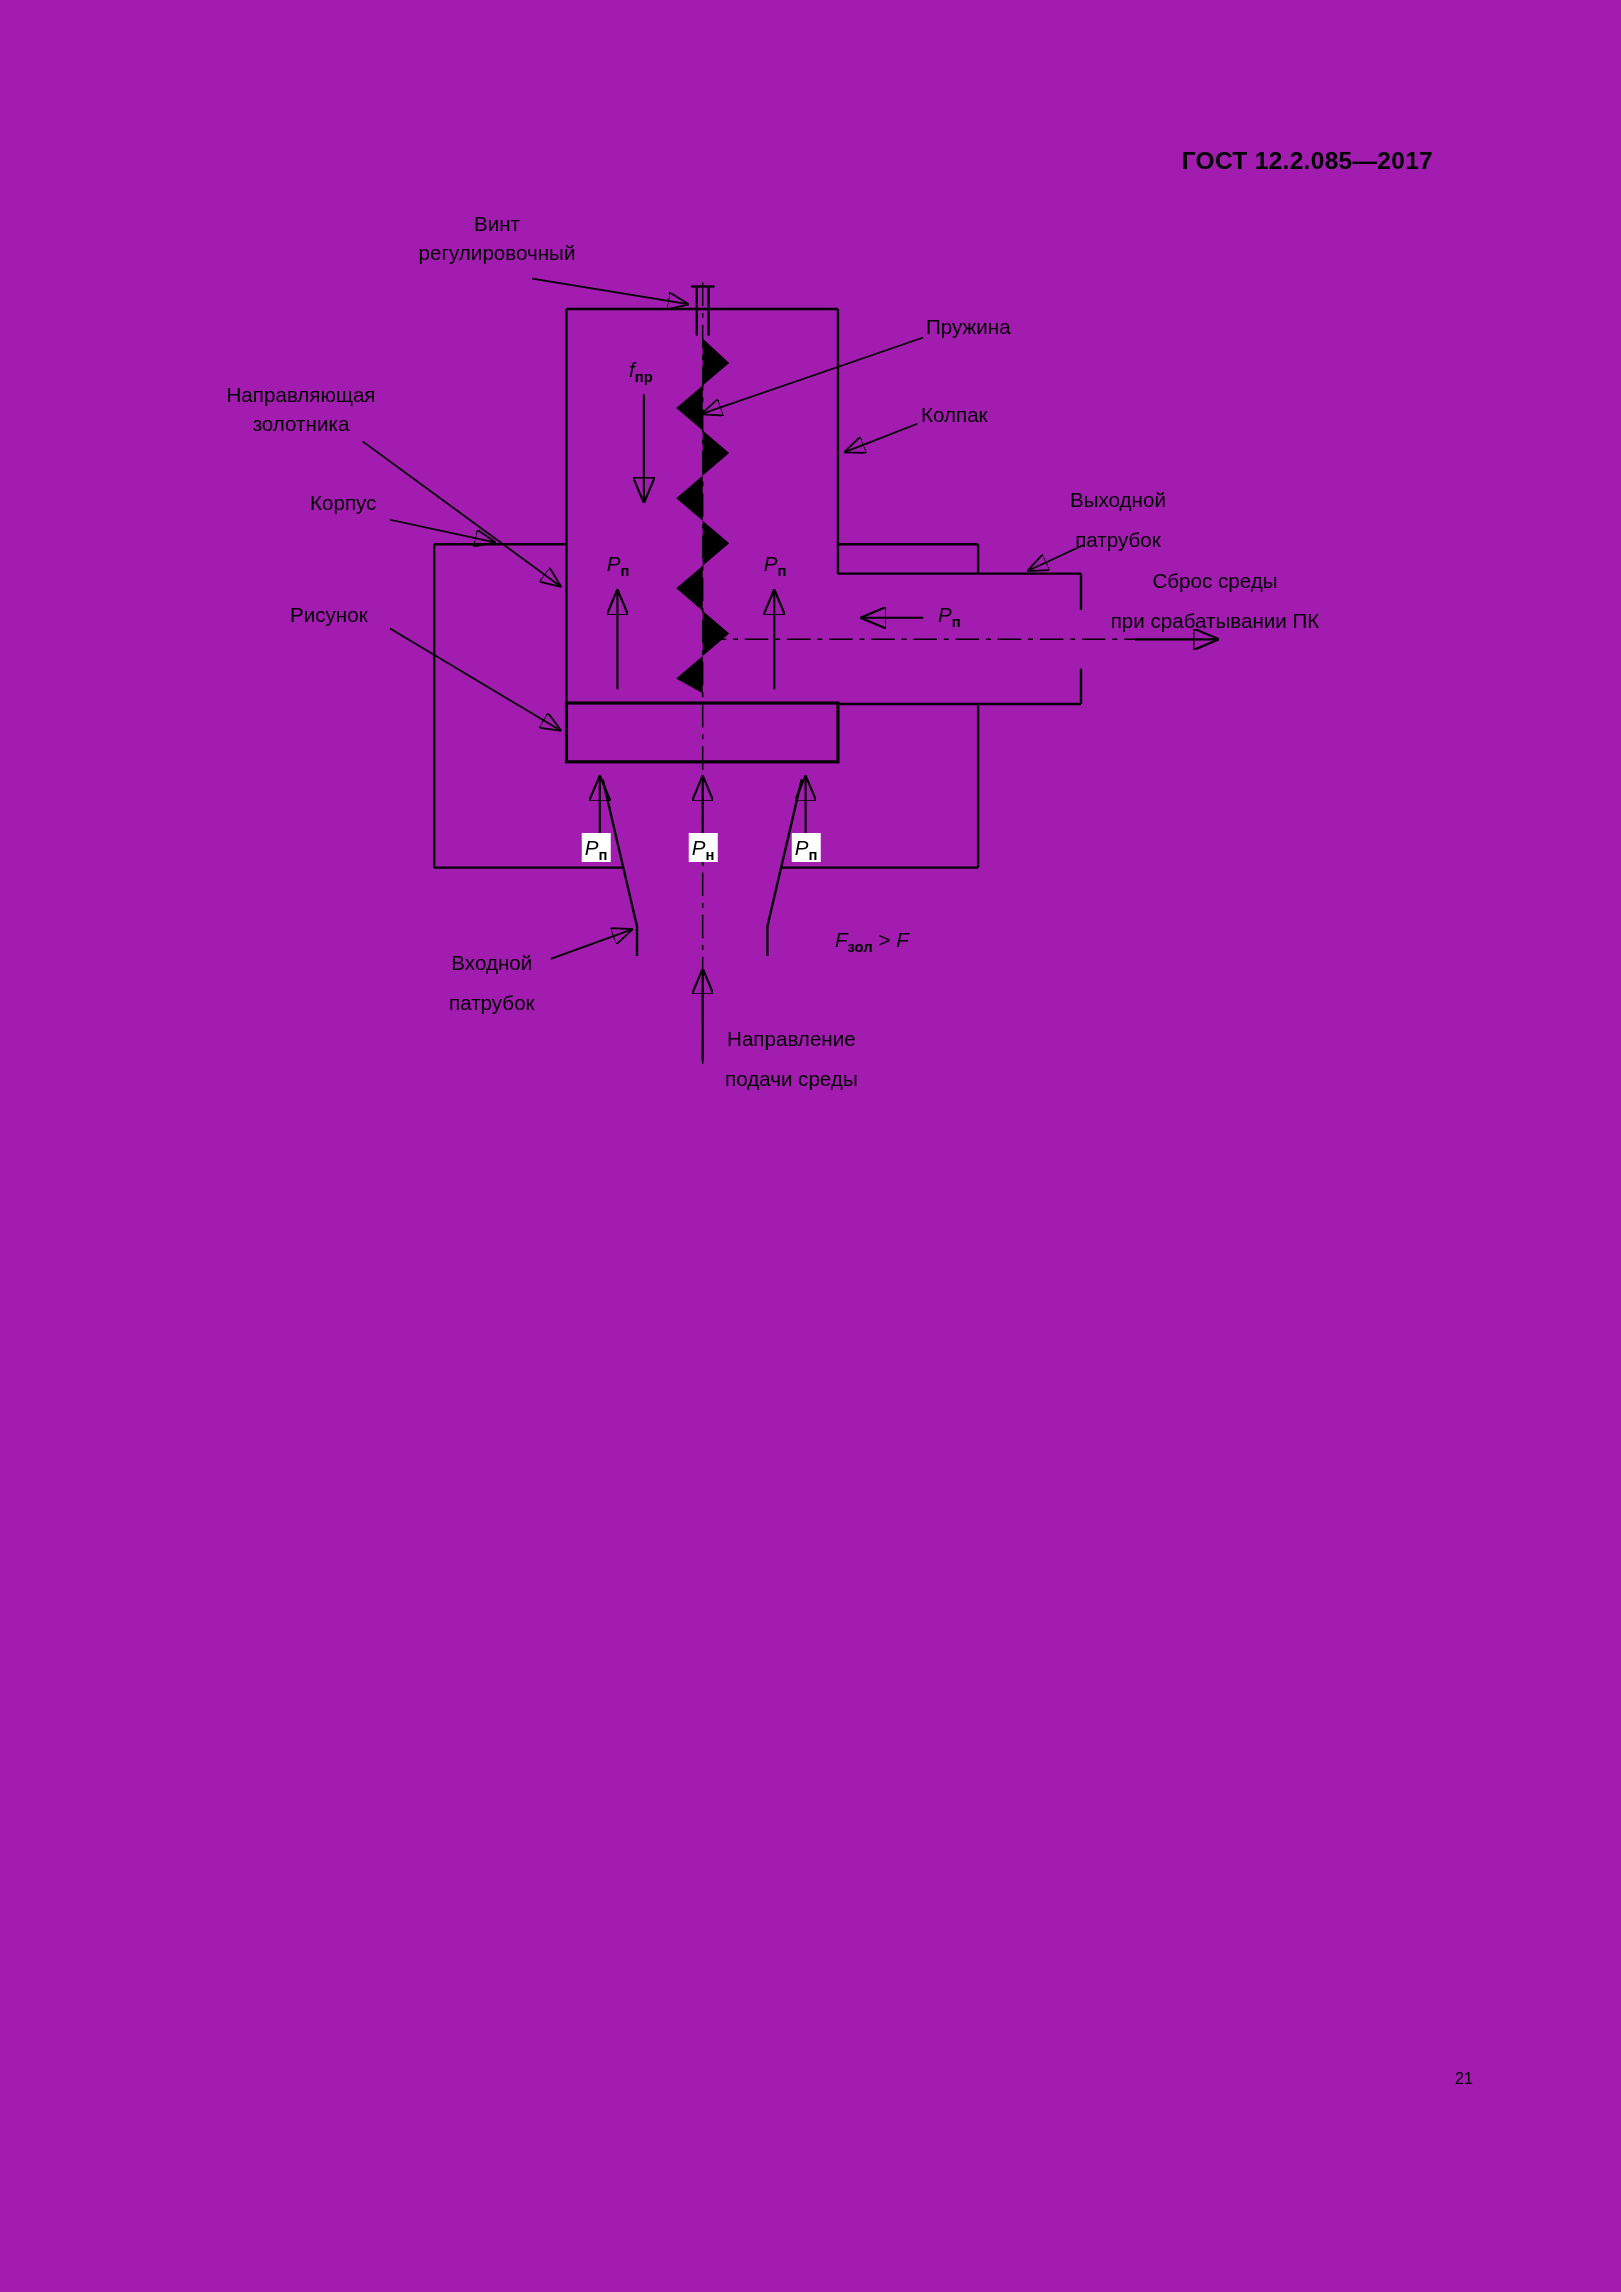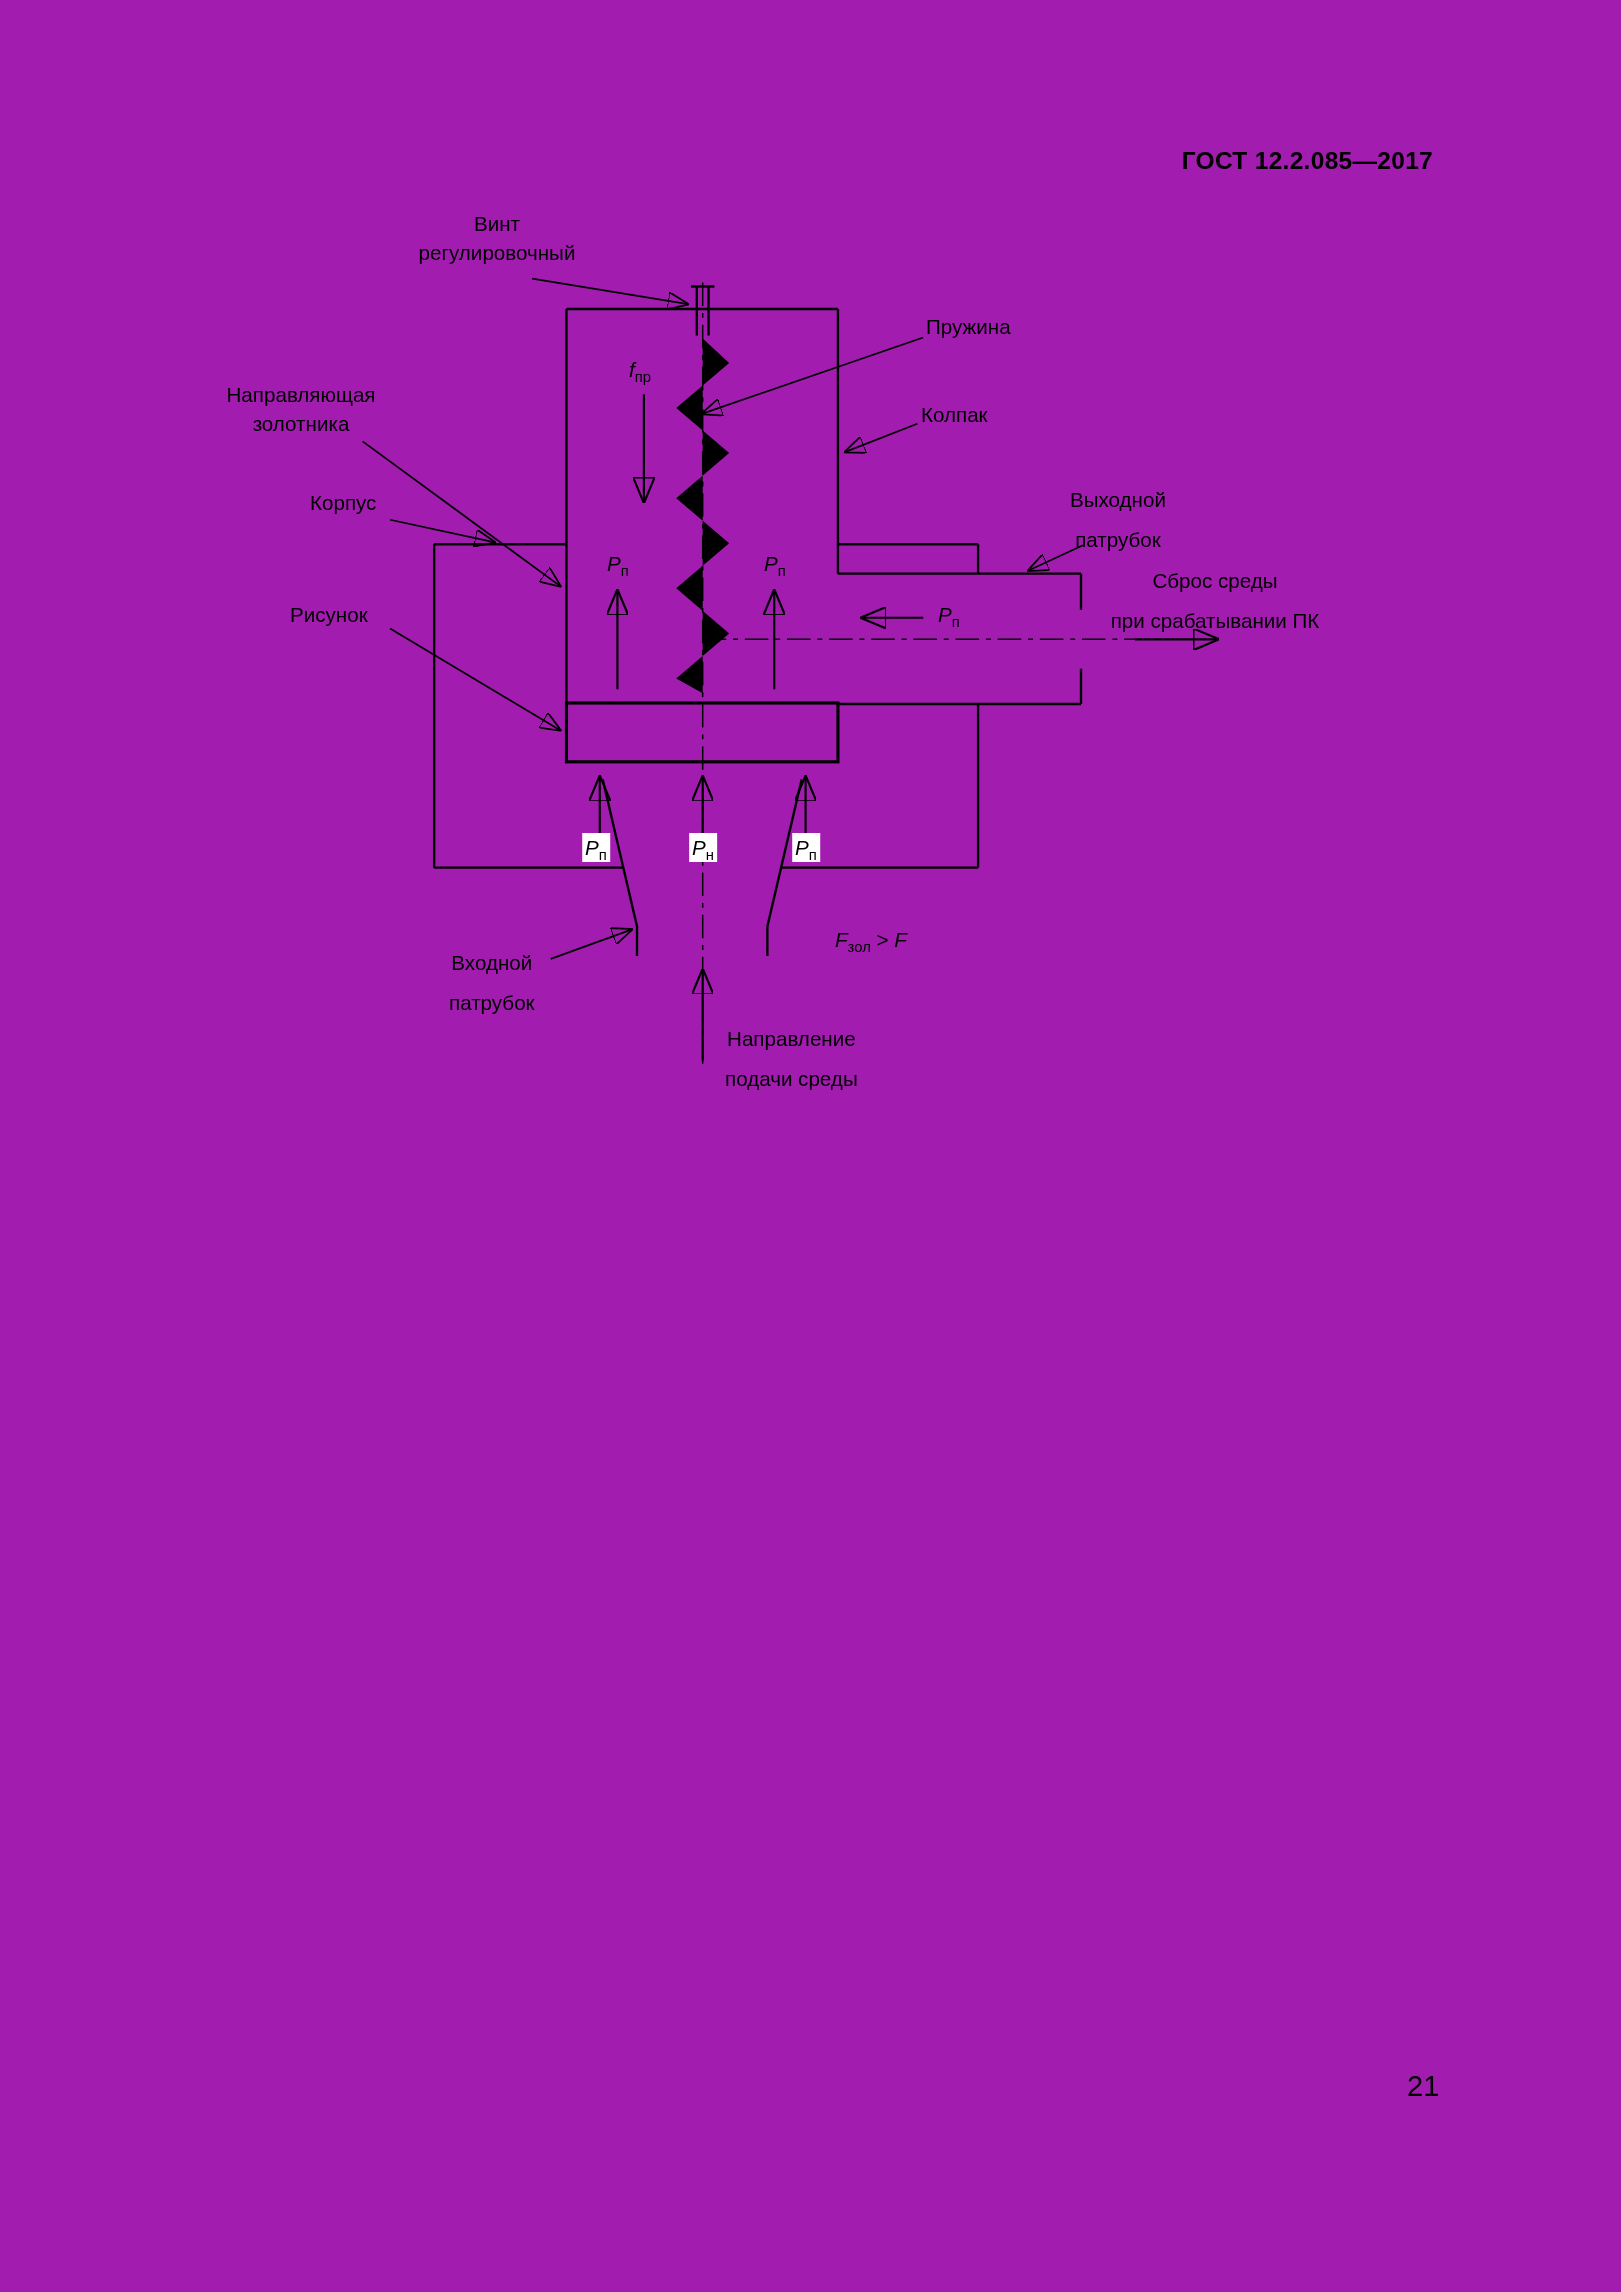--- a/index.html
+++ b/index.html
@@ -9,30 +9,30 @@
     background:#a21caf;
     font-family:"Liberation Sans", sans-serif;
     color:#000;
     overflow:hidden;
   }
   .header {
     position:absolute; top:147px; right:188px;
     font-size:24.5px; font-weight:bold; letter-spacing:0.3px;
   }
   .pagenum {
-    position:absolute; top:2070px; left:1407px; font-size:29px;
+    position:absolute; top:2070px; left:1455px; font-size:16px;
   }
   svg.diagram { position:absolute; left:0; top:0; }
   .lbl {
     position:absolute; font-size:20.6px; line-height:29px; white-space:nowrap;
   }
   .center { transform:translateX(-50%); text-align:center; }
   .whitebg { background:#fff; padding:0 2.9px; }
   .wide { line-height:40px;text-align:center; }
-  sub { font-size:0.72em; line-height:0; }
+  sub { font-size:0.72em; line-height:0;font-weight:bold; }
   i { font-style:italic; }
   .legend {
     position:absolute; left:147px; width:1327px; text-align:center;
     font-size:20.6px; line-height:25.5px;
   }
   .figcap {
     position:absolute; left:147px; width:1327px; text-align:center;
     font-size:21.6px; top:1206px;
   }
   path, rect { stroke:#000; fill:none; }

